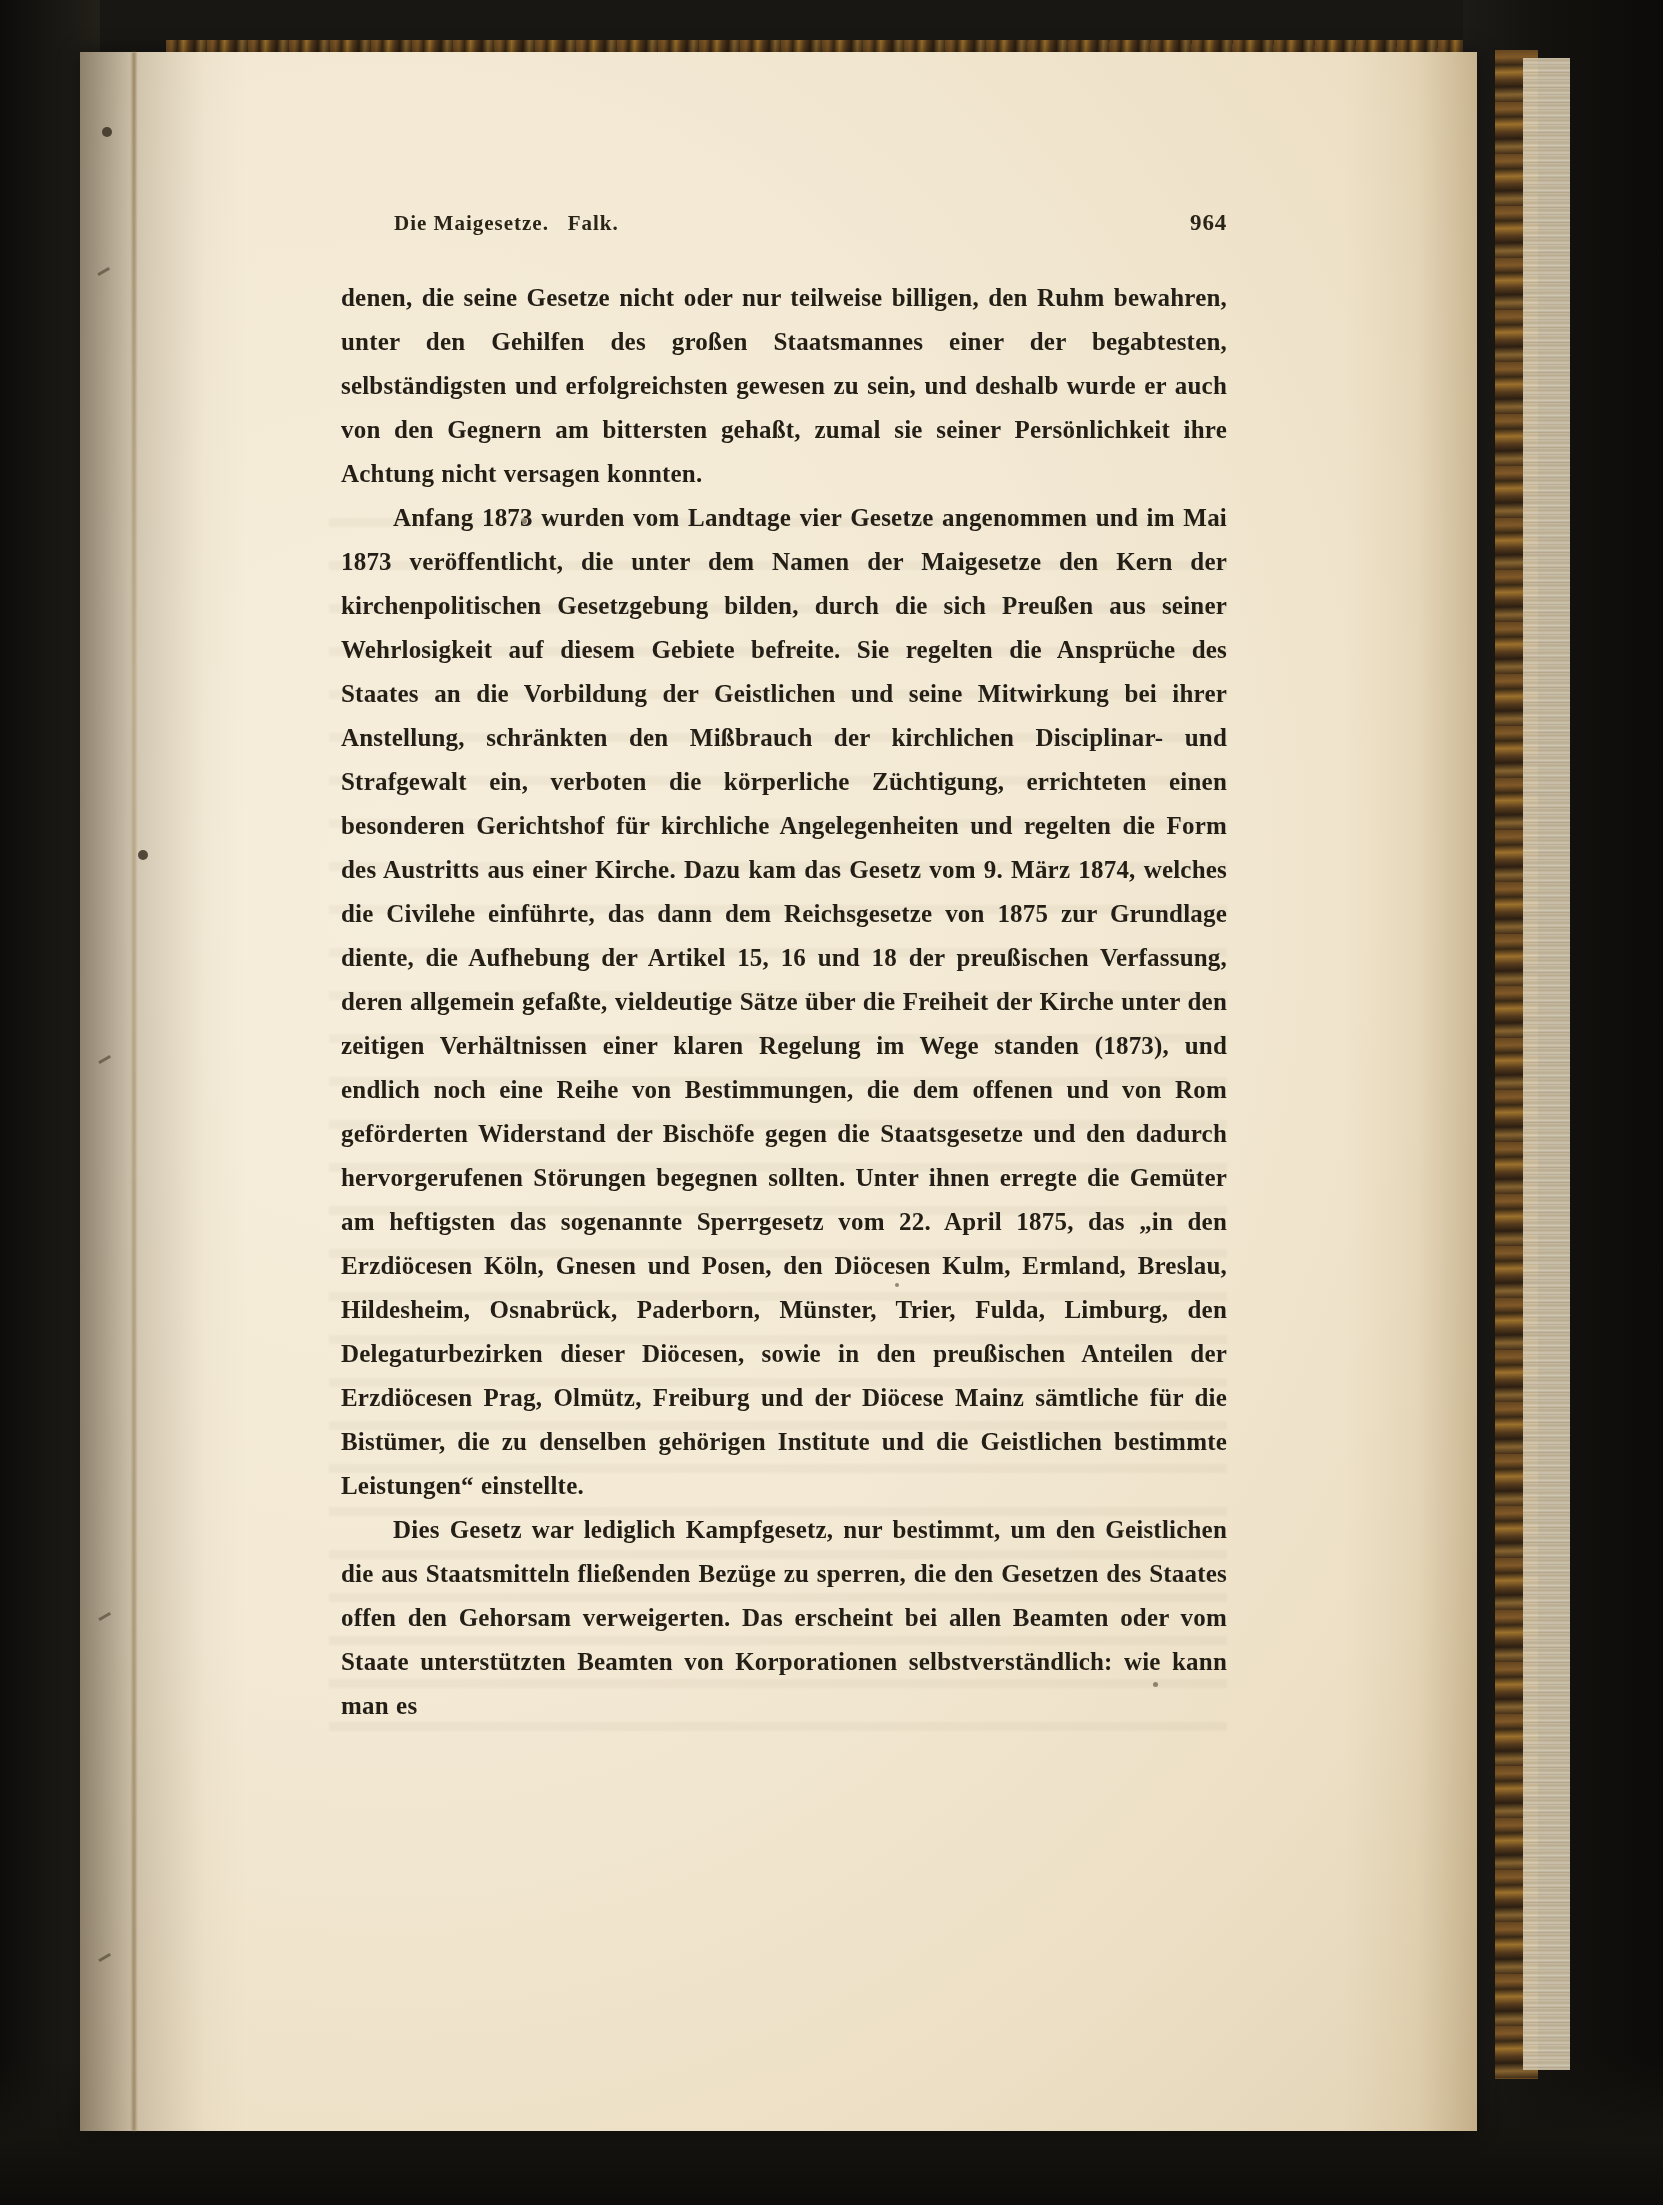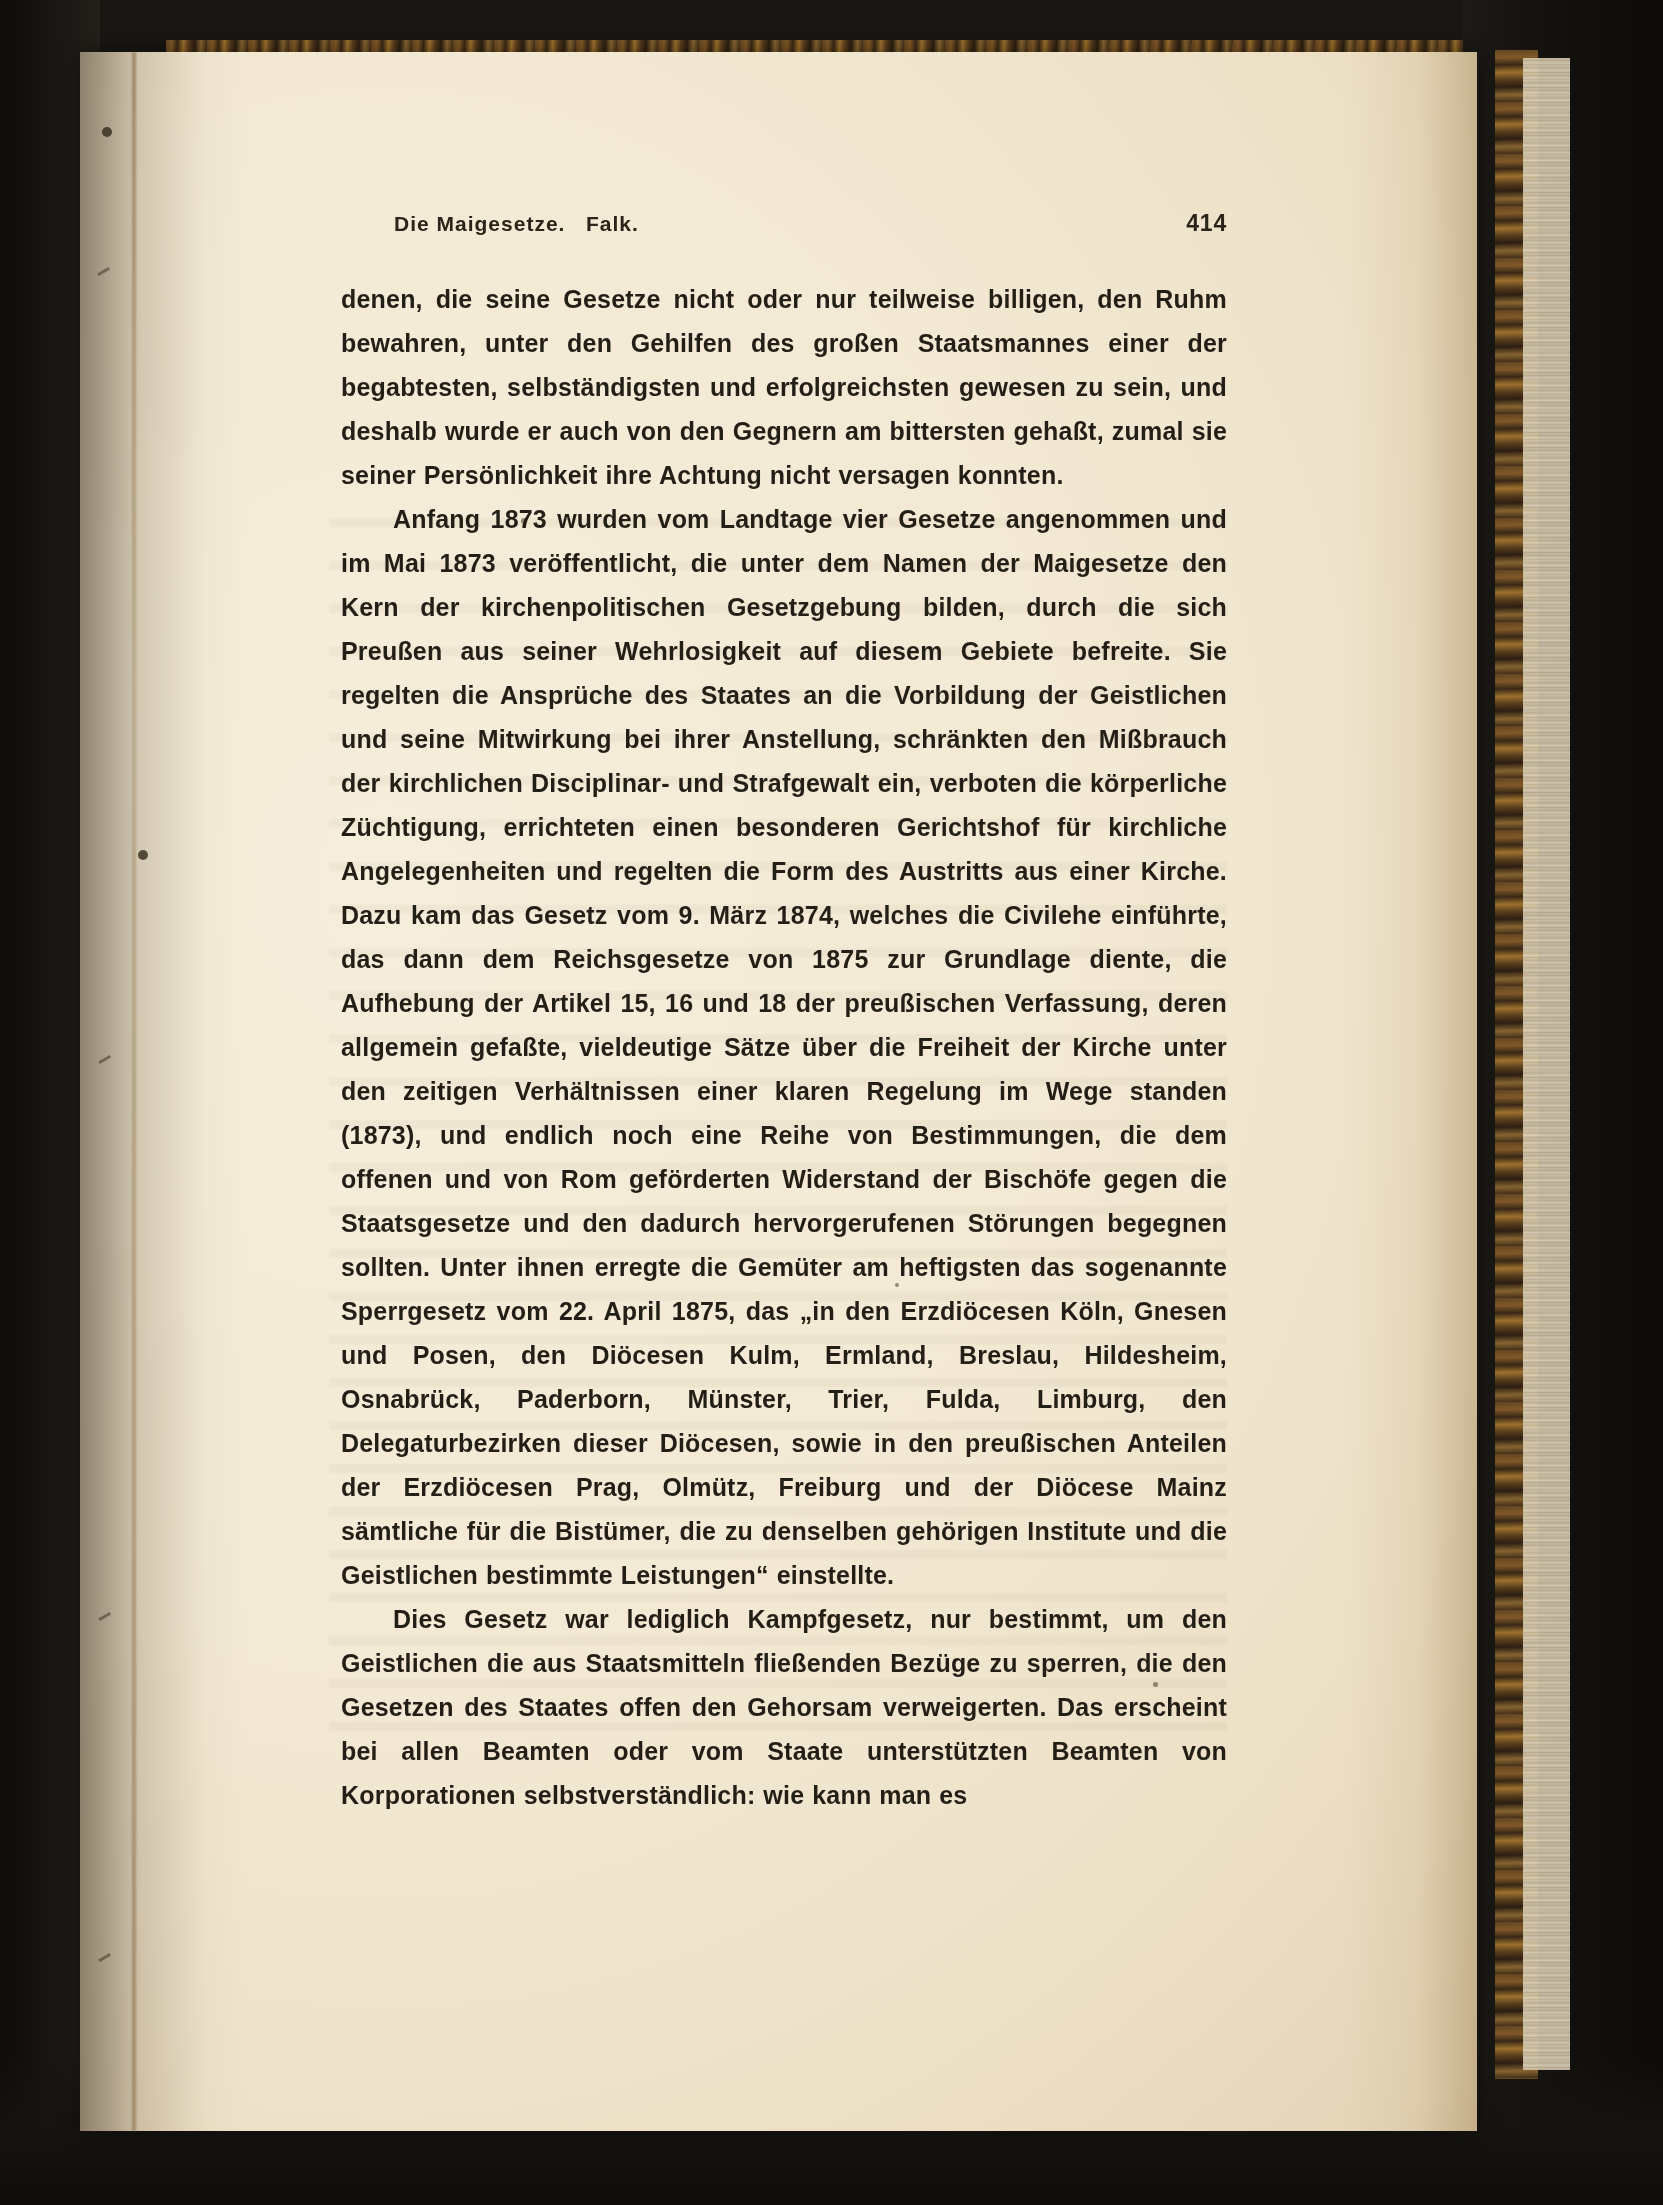--- a/index.html
+++ b/index.html
@@ -183,21 +183,21 @@
     margin-left: 12px;
   }
   .body-text p {
     margin: 0;
   }
   .body-text p.indent {
     text-indent: 52px;
   }
   
   .body-text, .rh-title, .rh-page {
-    font-family: Liberation Sans, sans-serif;
+    font-family: Liberation Serif, serif;
     font-weight: 600;
     transform-origin: left top;
   }
 
   
   .margin-dot {
     position: absolute;
     width: 10px;
     height: 10px;
     border-radius: 50%;
@@ -239,21 +239,21 @@
     <div class="margin-tick" style="left:18.3px; top:1904px;"></div>
 
     <div class="speck" style="left:441px; top:466px; width:5.8px; height:5.8px;"></div>
     <div class="speck" style="left:815px; top:1231px; width:4.2px; height:4.2px;"></div>
     <div class="speck" style="left:1073px; top:1630px; width:5px; height:5px;"></div>
 
     <div class="content">
 
       <div class="running-head">
         <div class="rh-title">Die Maigesetze.   Falk.</div>
-        <div class="rh-page">414</div>
+        <div class="rh-page">964</div>
       </div>
 
       <div class="body-text">
         <p>denen, die seine Gesetze nicht oder nur teilweise billigen, den Ruhm bewahren, unter den Gehilfen des großen Staatsmannes einer der begabtesten, selbständigsten und erfolgreichsten gewesen zu sein, und deshalb wurde er auch von den Gegnern am bittersten gehaßt, zumal sie seiner Persönlichkeit ihre Achtung nicht versagen konnten.</p>
         <p class="indent">Anfang 1873 wurden vom Landtage vier Gesetze angenommen und im Mai 1873 veröffentlicht, die unter dem Namen der Maigesetze den Kern der kirchenpolitischen Gesetzgebung bilden, durch die sich Preußen aus seiner Wehrlosigkeit auf diesem Gebiete befreite. Sie regelten die Ansprüche des Staates an die Vorbildung der Geistlichen und seine Mitwirkung bei ihrer Anstellung, schränkten den Mißbrauch der kirchlichen Disciplinar- und Strafgewalt ein, verboten die körperliche Züchtigung, errichteten einen besonderen Gerichtshof für kirchliche Angelegenheiten und regelten die Form des Austritts aus einer Kirche. Dazu kam das Gesetz vom 9. März 1874, welches die Civilehe einführte, das dann dem Reichsgesetze von 1875 zur Grundlage diente, die Aufhebung der Artikel 15, 16 und 18 der preußischen Verfassung, deren allgemein gefaßte, vieldeutige Sätze über die Freiheit der Kirche unter den zeitigen Verhältnissen einer klaren Regelung im Wege standen (1873), und endlich noch eine Reihe von Bestimmungen, die dem offenen und von Rom geförderten Widerstand der Bischöfe gegen die Staatsgesetze und den dadurch hervorgerufenen Störungen begegnen sollten. Unter ihnen erregte die Gemüter am heftigsten das sogenannte Sperrgesetz vom 22. April 1875, das „in den Erzdiöcesen Köln, Gnesen und Posen, den Diöcesen Kulm, Ermland, Breslau, Hildesheim, Osnabrück, Paderborn, Münster, Trier, Fulda, Limburg, den Delegaturbezirken dieser Diöcesen, sowie in den preußischen Anteilen der Erzdiöcesen Prag, Olmütz, Freiburg und der Diöcese Mainz sämtliche für die Bistümer, die zu denselben gehörigen Institute und die Geistlichen bestimmte Leistungen“ einstellte.</p>
         <p class="indent">Dies Gesetz war lediglich Kampfgesetz, nur bestimmt, um den Geistlichen die aus Staatsmitteln fließenden Bezüge zu sperren, die den Gesetzen des Staates offen den Gehorsam verweigerten. Das erscheint bei allen Beamten oder vom Staate unterstützten Beamten von Korporationen selbstverständlich: wie kann man es</p>
       </div>
 
     </div>
   </div>

